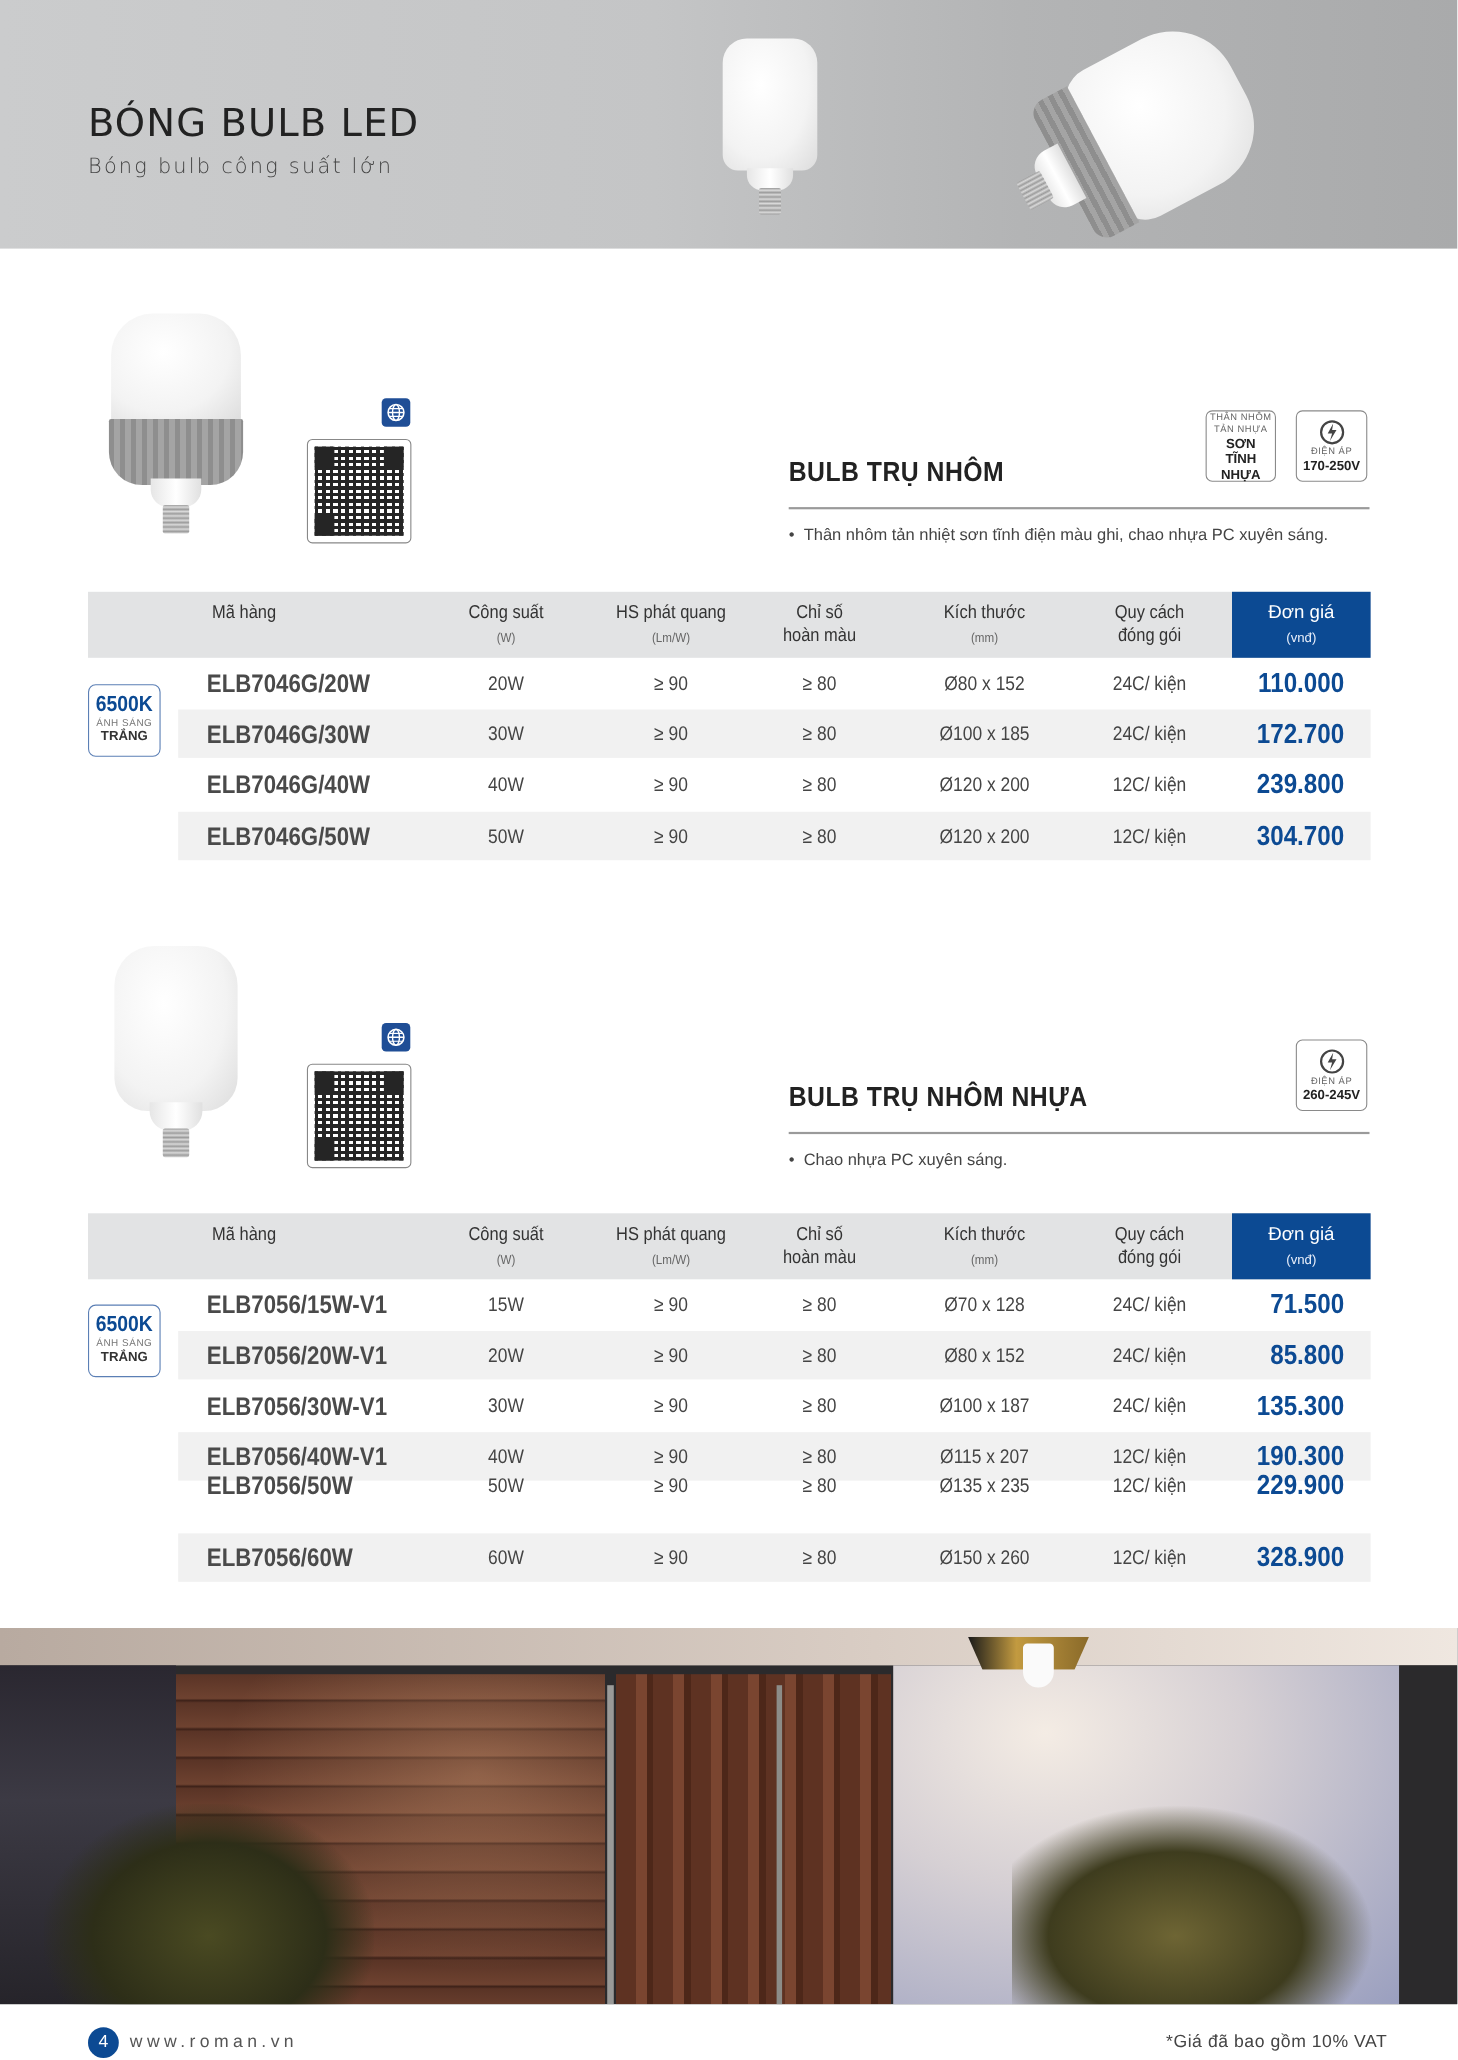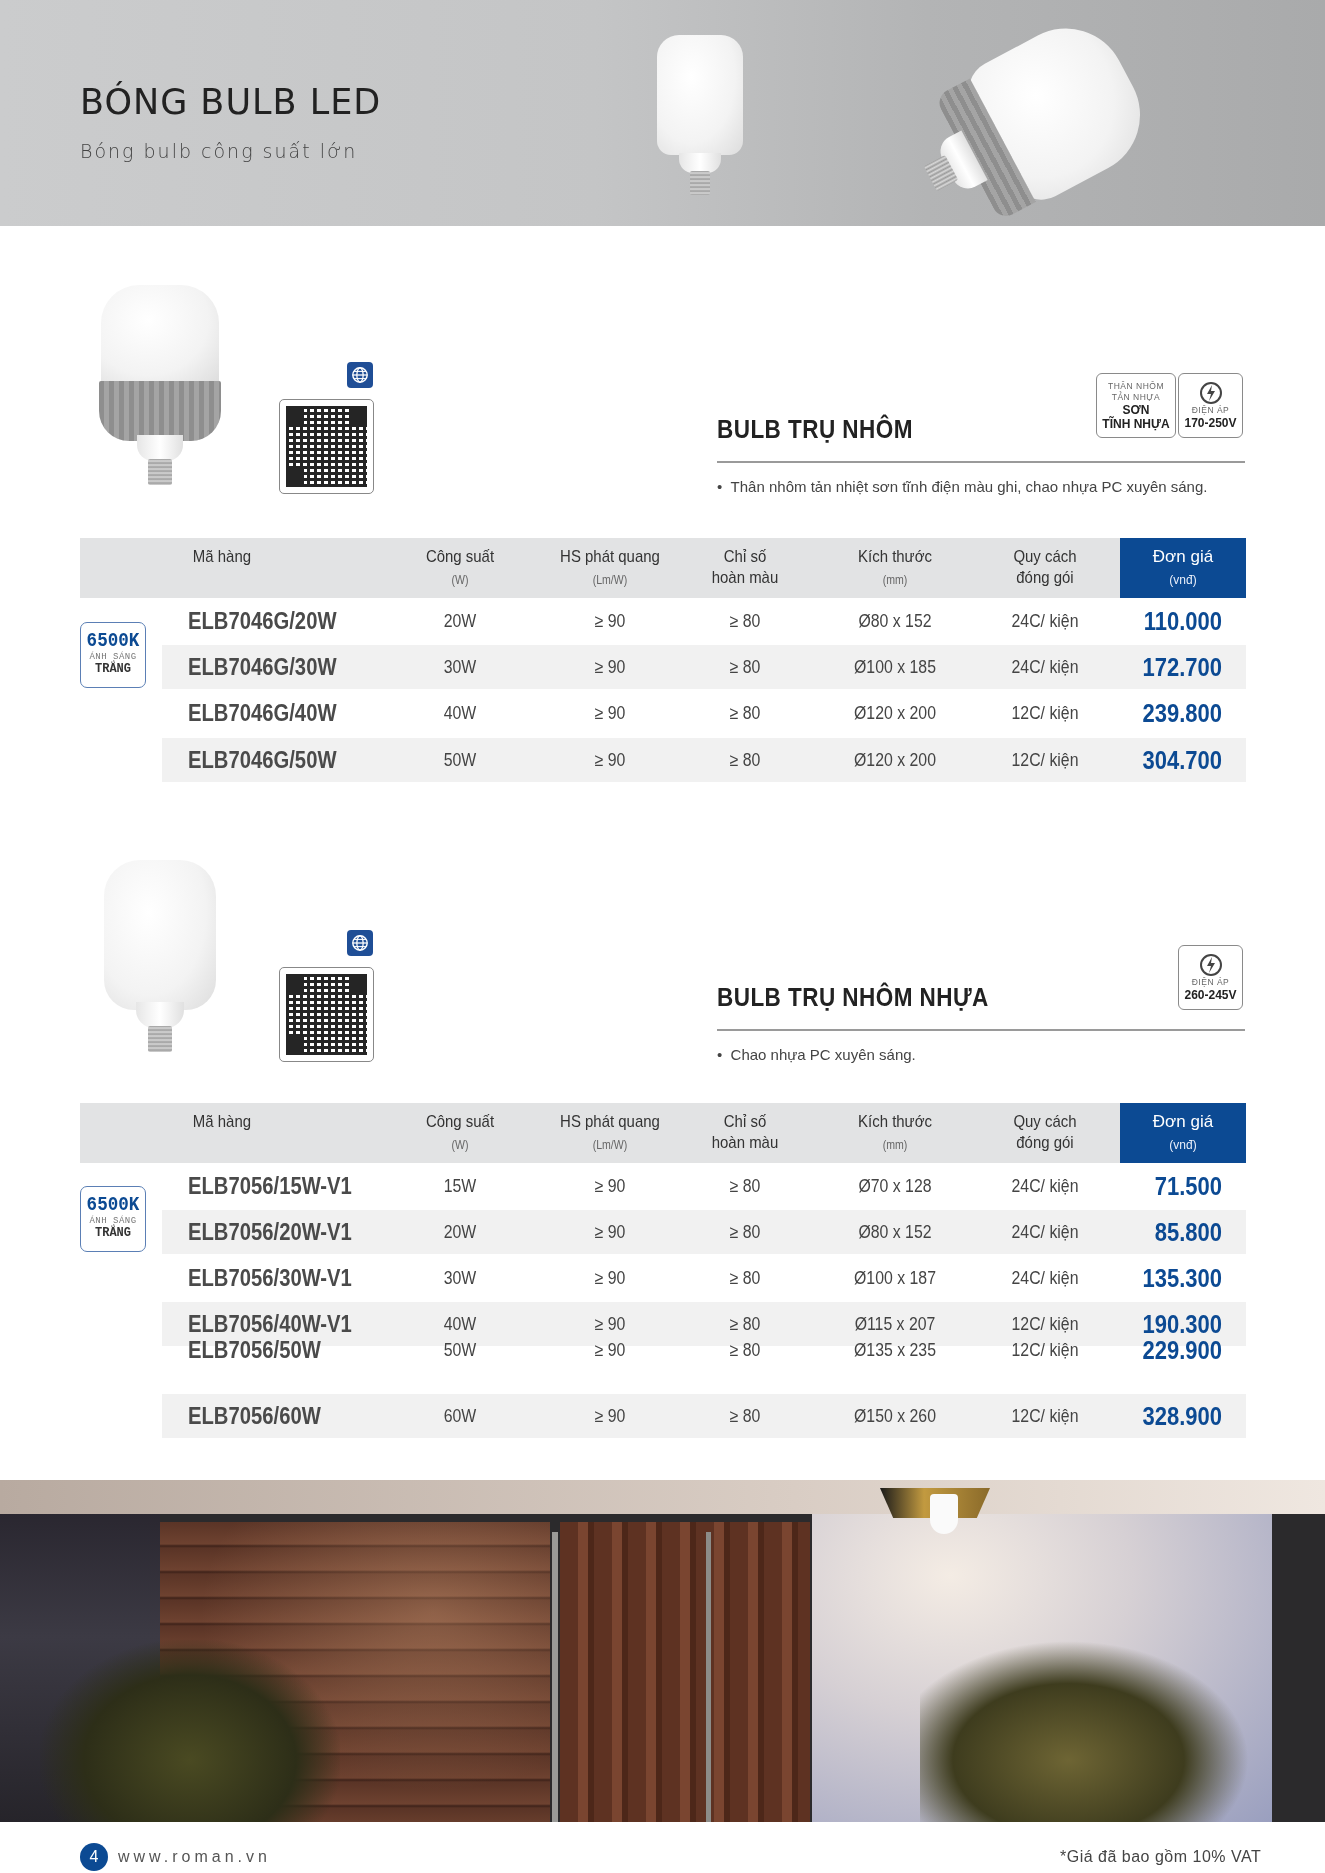--- a/index.html
+++ b/index.html
@@ -1,21 +1,21 @@
 <!DOCTYPE html>
 <html><head>
 <meta charset="utf-8">
 <style>
   * { box-sizing: border-box; margin: 0; padding: 0; }
   body { width: 1325px; height: 1873px; background: #ffffff; font-family: "Liberation Sans", sans-serif; position: relative; overflow: hidden; color: #3a3a3a; }
   .abs { position: absolute; }
 
   
   .banner { left: 0; top: 0; width: 1325px; height: 226px; background: linear-gradient(90deg, #cbcccd 0%, #c4c5c6 45%, #b3b4b5 70%, #a9aaab 100%); }
-  .banner-title { left: 80px; top: 82px; font-size: 35px; font-weight: normal; letter-spacing: 1px; color: #222; font-family: "DejaVu Sans", sans-serif; }
+  .banner-title { left: 80px; top: 93px; font-size: 35px; font-weight: normal; letter-spacing: 1px; color: #222; font-family: "DejaVu Sans", sans-serif; }
   .banner-sub { left: 80px; top: 140px; font-size: 19px; letter-spacing: 2px; color: #444; font-family: "DejaVu Sans", sans-serif; font-weight: 300; }
 
   
   .bulb-dome { position: absolute; background: radial-gradient(ellipse at 40% 35%, #ffffff 0%, #f3f3f3 60%, #dcdcdc 100%); }
   .bulb-fins { position: absolute; background: repeating-linear-gradient(90deg, #8e8e8e 0px, #8e8e8e 5px, #a4a4a4 5px, #a4a4a4 10px); }
   .bulb-neck { position: absolute; background: linear-gradient(90deg, #e6e6e6, #ffffff 50%, #e0e0e0); }
   .bulb-base { position: absolute; background: repeating-linear-gradient(180deg, #9a9a9a 0px, #d8d8d8 2px, #a0a0a0 4px); border-radius: 2px; }
 
   
   .qr-box { width: 95px; height: 95px; border: 1.5px solid #888; border-radius: 5px; background: #fff; padding: 6px; }
@@ -44,21 +44,21 @@
   .th { position: absolute; text-align: center; font-size: 17px; color: #333; line-height: 21px; transform: scaleX(.88); }
   .th small { display: block; font-size: 12px; color: #666; margin-top: 3px; }
   .th-price { background: #0c4a93; color: #fff; }
   .th-price small { color: #e8eefa; }
   .row { position: absolute; left: 162px; width: 1084px; height: 44px; }
   .row.alt { background: #f1f1f1; }
   .cell { position: absolute; top: 0; height: 44px; line-height: 44px; font-size: 18px; color: #444; text-align: center; transform: scaleX(.88); }
   .cell.code { text-align: left; font-weight: bold; font-size: 23px; color: #4a4a4a; transform-origin: left; }
   .cell.price { font-weight: bold; font-size: 25px; color: #0c4a93; text-align: right; transform-origin: right; }
 
-  .cct-badge { width: 66px; height: 66px; border: 1.5px solid #5b7fb5; border-radius: 7px; background: #fff; text-align: center; font-family: Liberation Mono, monospace; }
+  .cct-badge { width: 66px; height: 66px; border: 1.5px solid #5b7fb5; border-radius: 7px; background: #fff; text-align: center; }
   .cct-k { font-size: 20px; font-weight: bold; color: #0c4a93; margin-top: 6px; transform: scaleX(.88); }
   .cct-s { font-size: 9px; color: #777; letter-spacing: .5px; }
   .cct-w { font-size: 12px; font-weight: bold; color: #333; }
 
   
   .photo { left: 0; top: 1480px; width: 1325px; height: 342px; overflow: hidden; background: #2b2a2c; }
 
   
   .page-num { width: 28px; height: 28px; border-radius: 50%; background: #0c4a93; color: #fff; font-size: 16px; text-align: center; line-height: 28px; }
   .site { font-size: 16px; letter-spacing: 4px; color: #555; }
@@ -99,21 +99,21 @@
         <line x1="2" y1="10" x2="18" y2="10" stroke="#fff" stroke-width="1.4"></line>
         <line x1="3.5" y1="6" x2="16.5" y2="6" stroke="#fff" stroke-width="1.2"></line>
         <line x1="3.5" y1="14" x2="16.5" y2="14" stroke="#fff" stroke-width="1.2"></line>
       </svg>
   </div>
   <div class="abs qr-box" style="left:279px;top:399px;">
       <div class="qr-inner"></div>
     </div>
 
   <div class="abs sec-title" style="left:717px;top:415px;">BULB TRỤ NHÔM</div>
-  <div class="abs spec-badge" style="left:1096px;top:373px;width:80px;height:65px;">
+  <div class="abs spec-badge" style="left:1096px;top:373px;width:64px;height:65px;">
     <div class="spec-small">THÂN NHÔM</div>
     <div class="spec-small">TẢN NHỰA</div>
     <div class="spec-bold">SƠN</div>
     <div class="spec-bold">TĨNH NHỰA</div>
   </div>
   <div class="abs spec-badge" style="left:1178px;top:373px;width:65px;height:65px;">
     <svg width="24" height="24" viewBox="0 0 24 24">
         <circle cx="12" cy="12" r="10" fill="none" stroke="#444" stroke-width="2"></circle>
         <path d="M13 4 L8 13 H12 L10 20 L16 10 H12 Z" fill="#444"></path>
       </svg>

